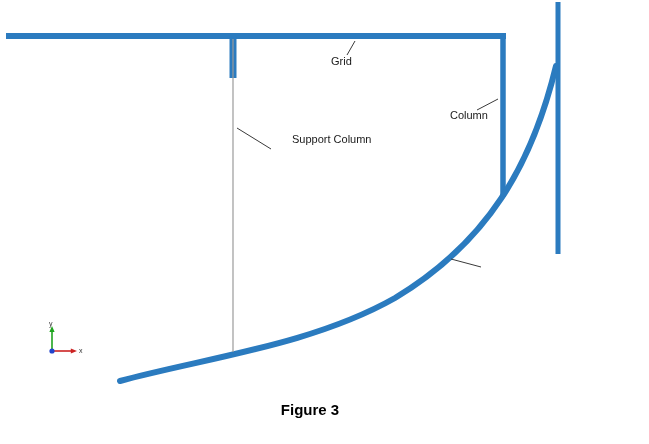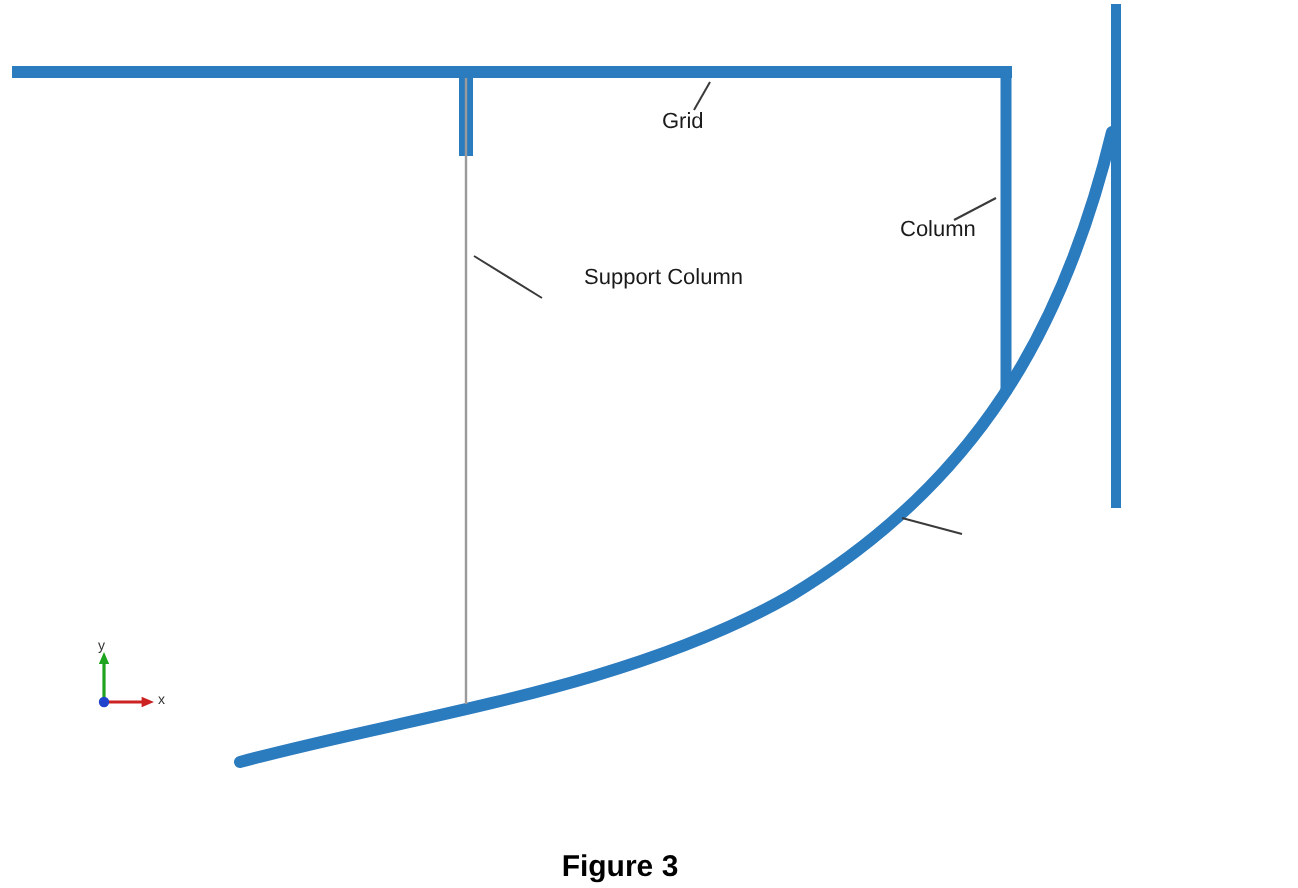--- a/index.html
+++ b/index.html
@@ -39,21 +39,20 @@
   .caption {
     position: absolute;
     left: 160px;
     top: 401px;
     width: 300px;
     text-align: center;
     font-weight: bold;
     font-size: 15px;
     line-height: 17px;
     color: #000000;
-    margin-top: 24px;
   }
   .triad-label {
     position: absolute;
     font-size: 7px;
     color: #333333;
   }
 </style>
 </head>
 <body>
 

